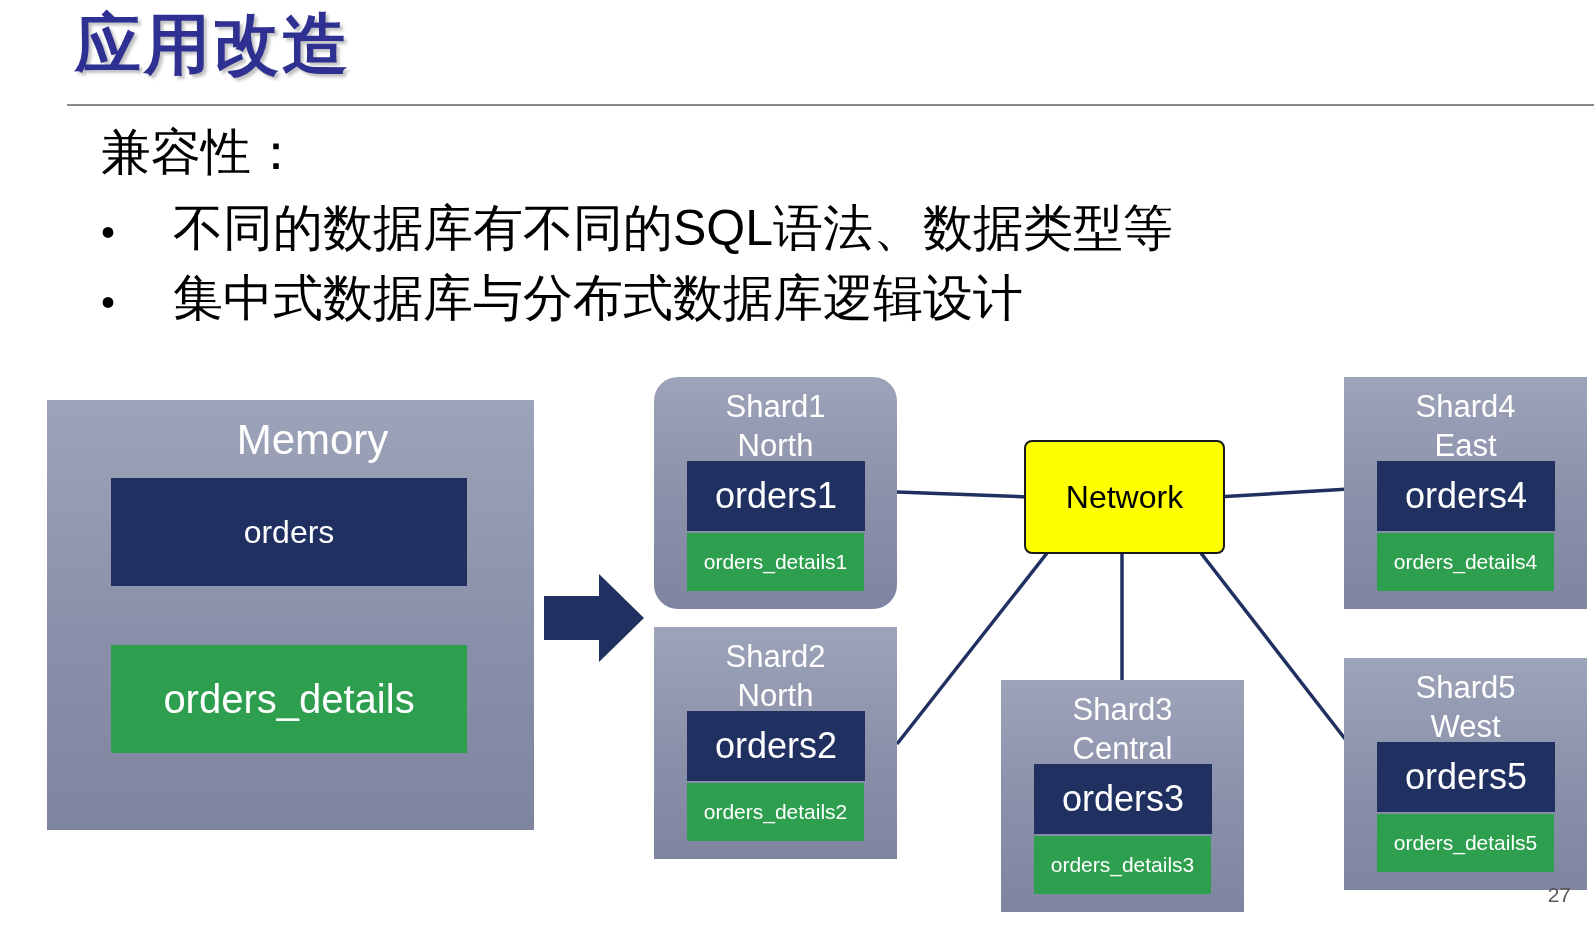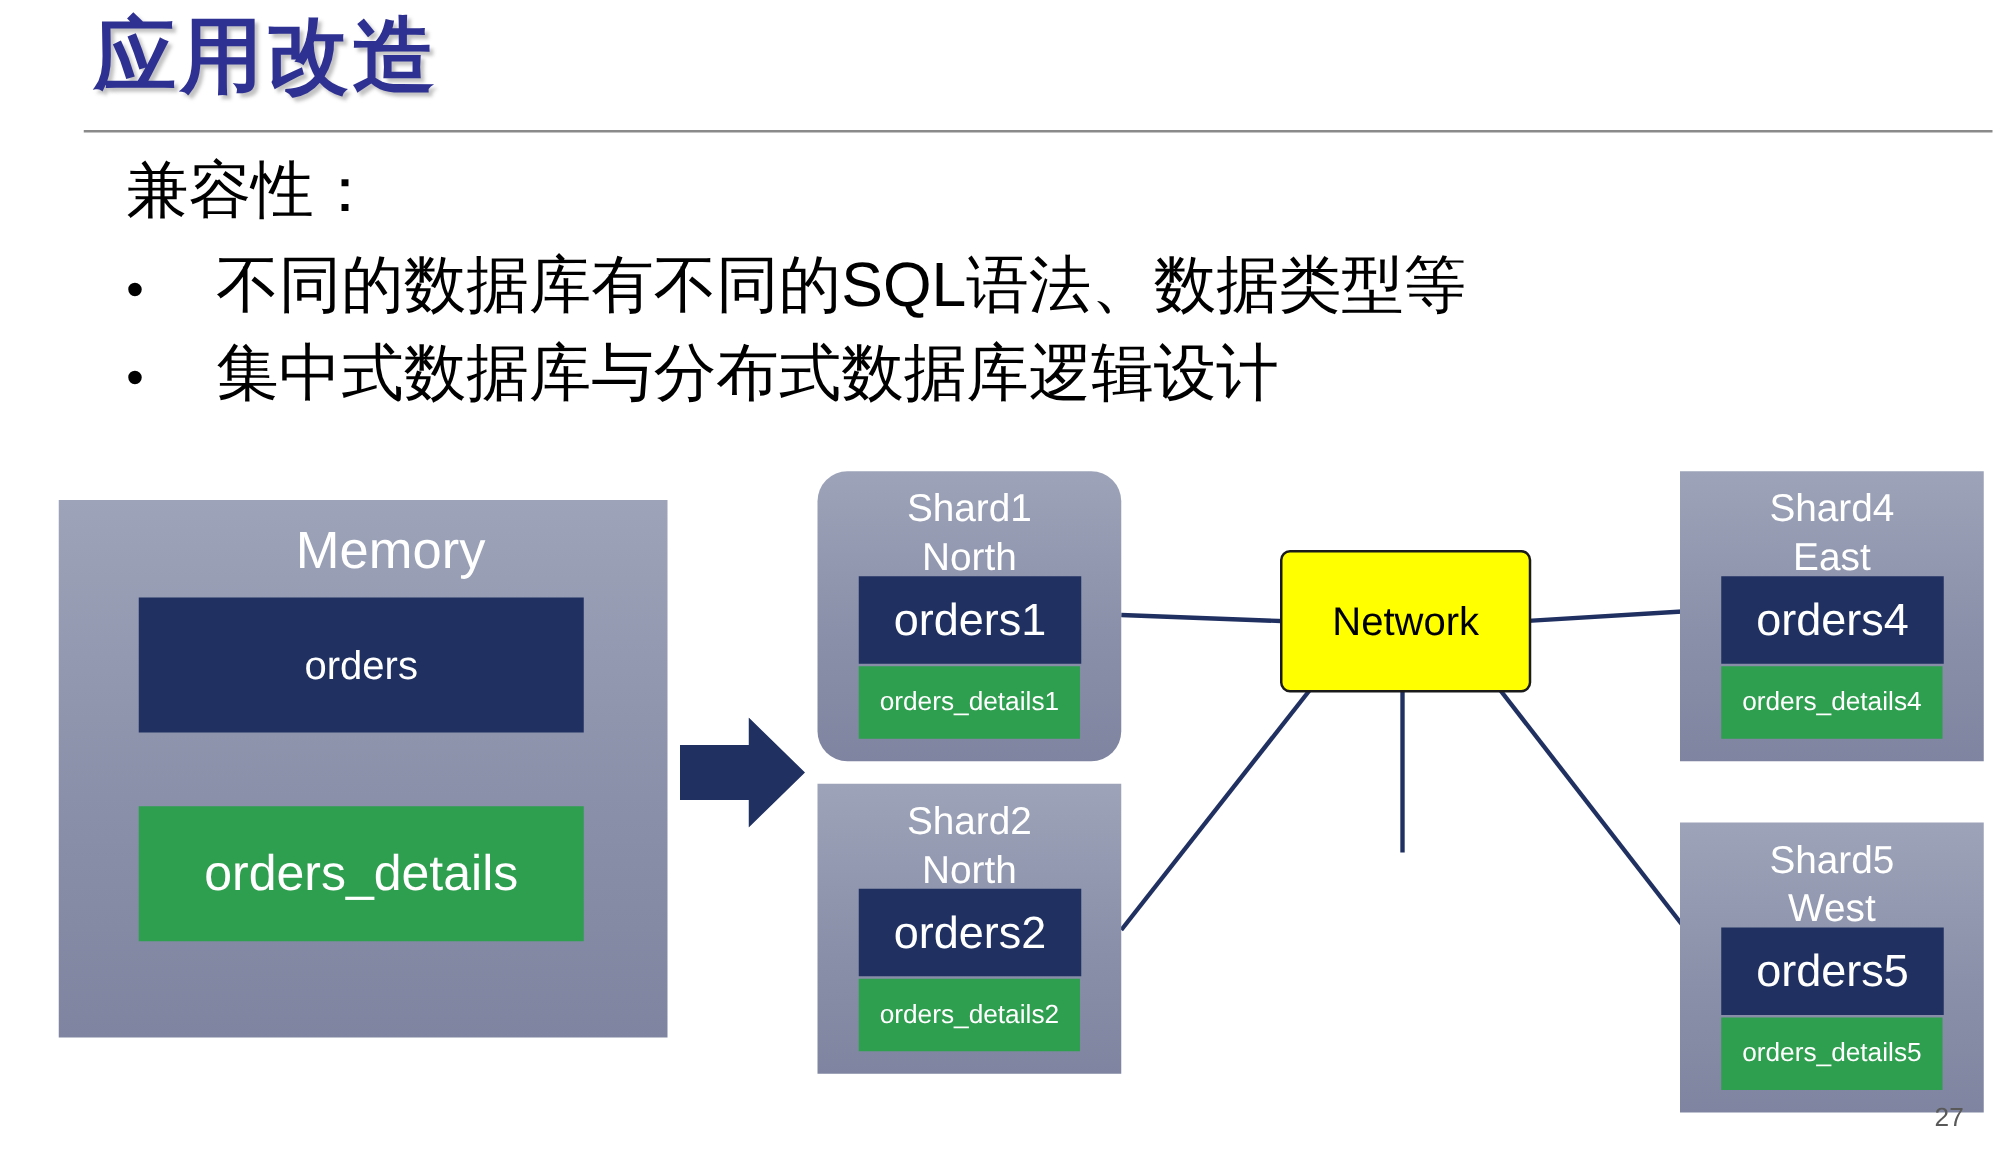--- a/index.html
+++ b/index.html
@@ -132,20 +132,28 @@
 
   <div class="panel shard shard2">
     <div class="shard-title">
       <div>Shard2</div>
       <div>North</div>
     </div>
     <div class="shard-orders">orders2</div>
     <div class="shard-details">orders_details2</div>
   </div>
 
+  <div class="panel shard shard3">
+    <div class="shard-title">
+      <div>Shard3</div>
+      <div>Central</div>
+    </div>
+    <div class="shard-orders">orders3</div>
+    <div class="shard-details">orders_details3</div>
+  </div>
 
   <div class="panel shard shard4">
     <div class="shard-title">
       <div>Shard4</div>
       <div>East</div>
     </div>
     <div class="shard-orders">orders4</div>
     <div class="shard-details">orders_details4</div>
   </div>
 

